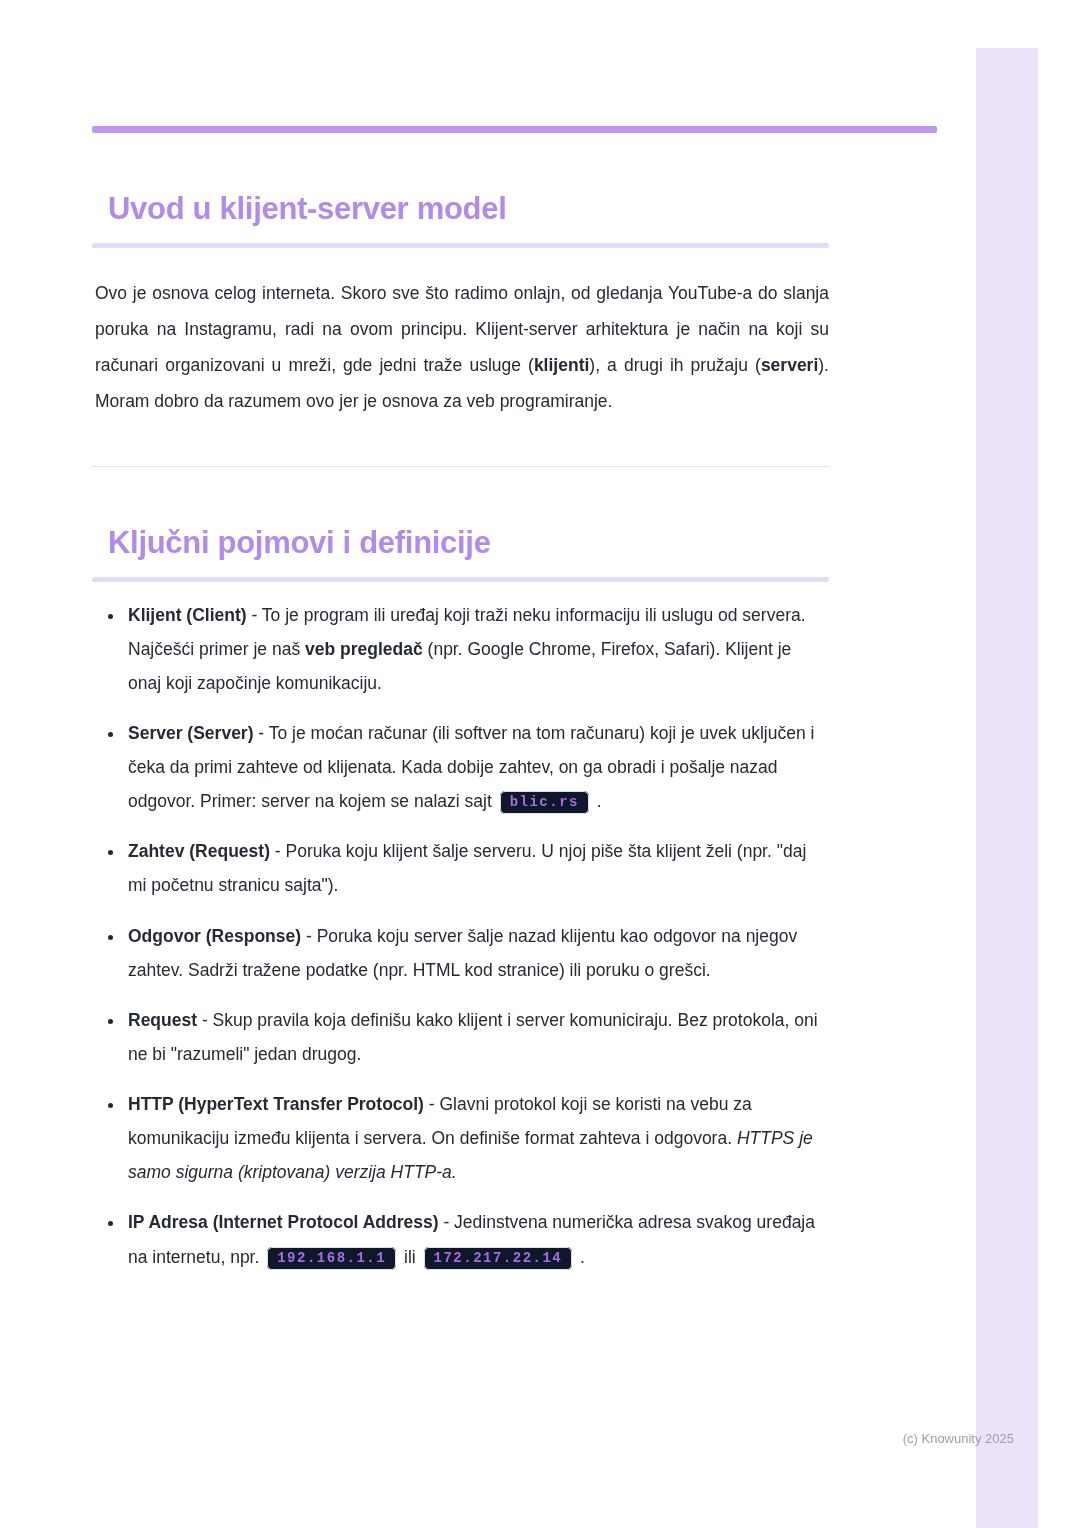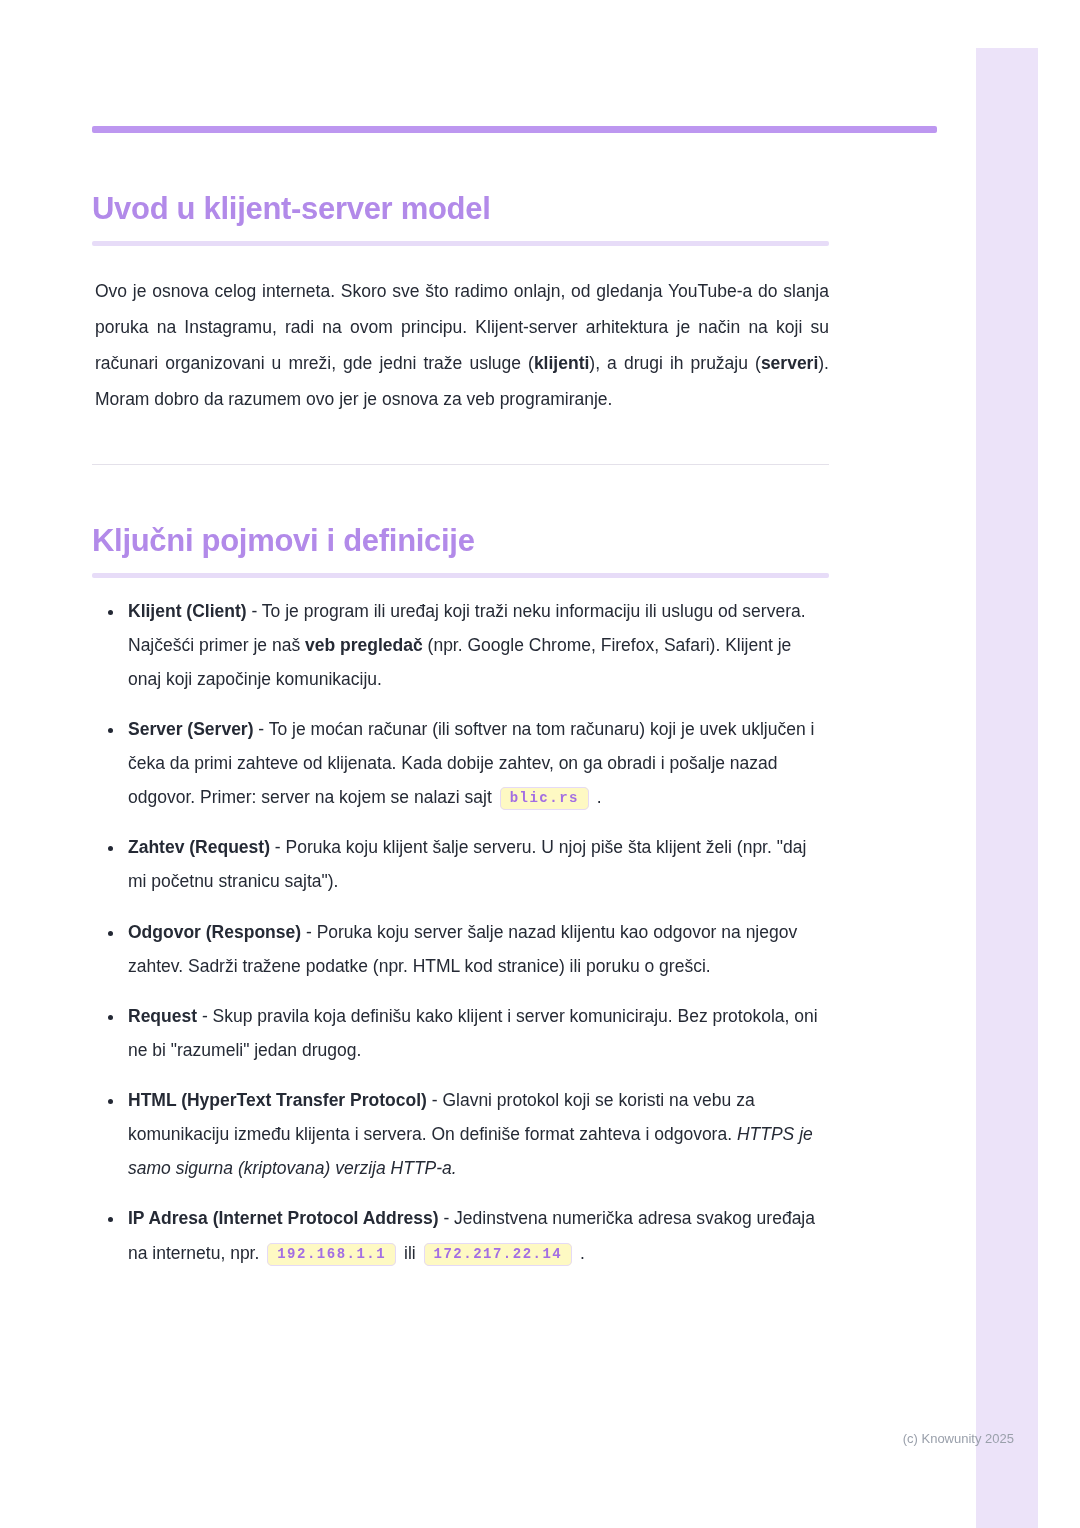--- a/index.html
+++ b/index.html
@@ -43,21 +43,21 @@
     margin-top: 38px;
     width: 845px;
     height: 7px;
     background: #bd97f0;
     border-radius: 2px;
   }
   .section {
     margin-top: 58px;
   }
   h2.section-heading {
-    margin: 0;
+    margin: 16px;
     font-size: 31px;
     font-weight: 800;
     letter-spacing: -0.3px;
     color: #b28ae9;
   }
   .heading-underline {
     margin-top: 14px;
     width: 100%;
     height: 5px;
     background: #e7dcf8;
@@ -93,21 +93,21 @@
     font-size: 16px;
   }
   .b { font-weight: 700; }
   .i { font-style: italic; }
   .code {
     font-family: "Liberation Mono", "DejaVu Sans Mono", monospace;
     font-size: 14px;
     font-weight: 700;
     letter-spacing: 1.5px;
     color: #a36ee3;
-    background: #fef9c3;
+    background: #0f172a;
     border: 1px solid #e5daf6;
     border-radius: 5px;
     padding: 2px 9px 3px 9px;
     margin: 0 3px;
     white-space: nowrap;
     vertical-align: 1px;
   }
   .footer-credit {
     position: absolute;
     right: 66px;
@@ -139,21 +139,21 @@
 
     <div class="section">
       <h2 class="section-heading">Ključni pojmovi i definicije</h2>
       <div class="heading-underline"></div>
       <ul class="definitions">
           <li><span class="b">Klijent (Client)</span><span> - To je program ili uređaj koji traži neku informaciju ili uslugu od servera. Najčešći primer je naš </span><span class="b">veb pregledač</span><span> (npr. Google Chrome, Firefox, Safari). Klijent je onaj koji započinje komunikaciju.</span></li>
           <li><span class="b">Server (Server)</span><span> - To je moćan računar (ili softver na tom računaru) koji je uvek uključen i čeka da primi zahteve od klijenata. Kada dobije zahtev, on ga obradi i pošalje nazad odgovor. Primer: server na kojem se nalazi sajt </span><span class="code">blic.rs</span><span> .</span></li>
           <li><span class="b">Zahtev (Request)</span><span> - Poruka koju klijent šalje serveru. U njoj piše šta klijent želi (npr. "daj mi početnu stranicu sajta").</span></li>
           <li><span class="b">Odgovor (Response)</span><span> - Poruka koju server šalje nazad klijentu kao odgovor na njegov zahtev. Sadrži tražene podatke (npr. HTML kod stranice) ili poruku o grešci.</span></li>
           <li><span class="b">Request</span><span> - Skup pravila koja definišu kako klijent i server komuniciraju. Bez protokola, oni ne bi "razumeli" jedan drugog.</span></li>
-          <li><span class="b">HTML (HyperText Transfer Protocol)</span><span> - Glavni protokol koji se koristi na vebu za komunikaciju između klijenta i servera. On definiše format zahteva i odgovora. </span><span class="i">HTTPS je samo sigurna (kriptovana) verzija HTTP-a.</span></li>
+          <li><span class="b">HTTP (HyperText Transfer Protocol)</span><span> - Glavni protokol koji se koristi na vebu za komunikaciju između klijenta i servera. On definiše format zahteva i odgovora. </span><span class="i">HTTPS je samo sigurna (kriptovana) verzija HTTP-a.</span></li>
           <li><span class="b">IP Adresa (Internet Protocol Address)</span><span> - Jedinstvena numerička adresa svakog uređaja na internetu, npr. </span><span class="code">192.168.1.1</span><span> ili </span><span class="code">172.217.22.14</span><span> .</span></li>
         </ul>
     </div>
 
   </div>
 
   <div class="footer-credit">(c) Knowunity 2025</div>
 
 </div>
 

